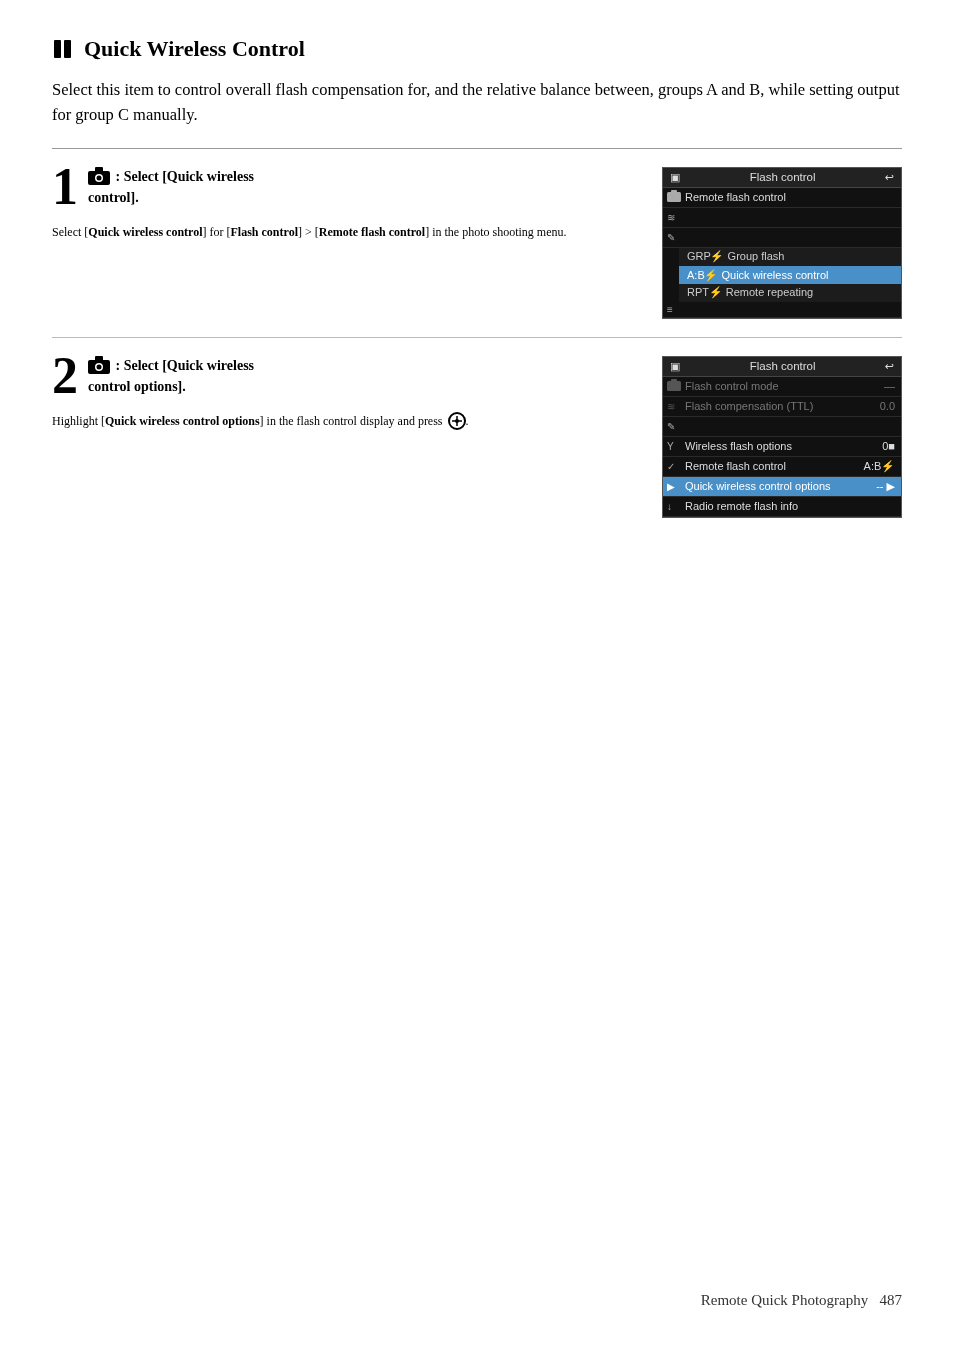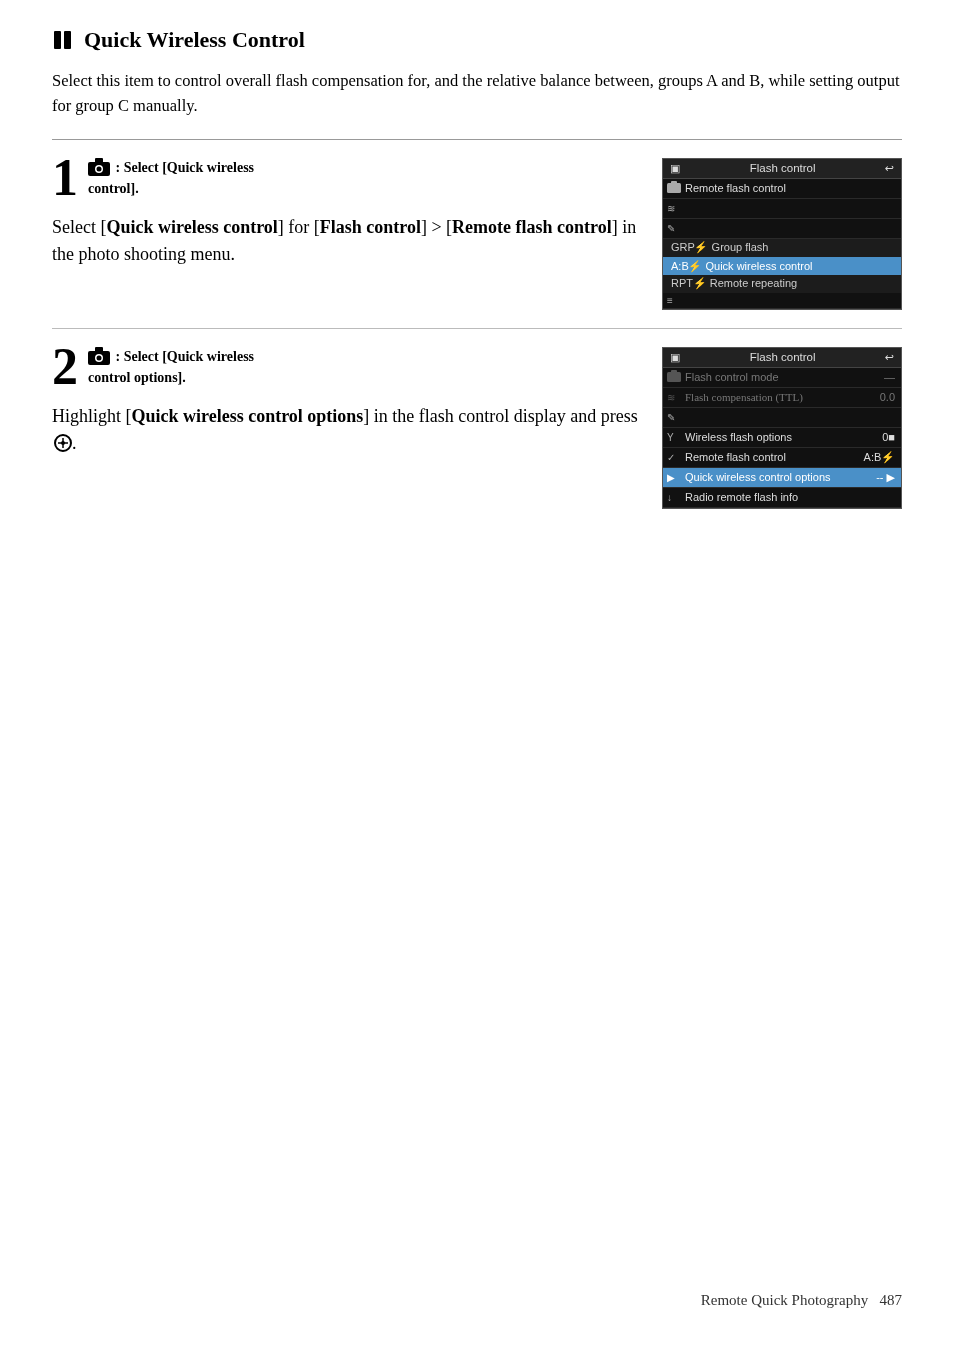--- a/index.html
+++ b/index.html
@@ -6,21 +6,21 @@
     body {
       width: 954px;
       min-height: 1345px;
       background: #ffffff;
       font-family: 'Times New Roman', Times, serif;
       color: #000;
       position: relative;
     }
 
     .page-content {
-      padding: 27px 52px 60px 52px;
+      padding: 36px 52px 60px 52px;
     }
 
     
     .section-heading {
       font-size: 22px;
       font-weight: bold;
       margin-bottom: 16px;
       display: flex;
       align-items: center;
       gap: 8px;
@@ -91,21 +91,21 @@
       line-height: 1.25;
     }
 
     .step-camera-icon {
       display: inline-block;
       vertical-align: middle;
       margin-right: 2px;
     }
 
     .step-body {
-      font-size: 18px;
+      font-size: 12px;
       line-height: 1.5;
       margin-left: 0;
     }
 
     
     .menu-screenshot {
       border: 1px solid #555;
       background: #111;
       color: #fff;
       font-family: Arial, sans-serif;
@@ -166,20 +166,21 @@
     }
 
     .menu-row.highlighted .menu-row-label,
     .menu-row.highlighted .menu-row-value {
       color: #fff;
     }
 
     
     .submenu-block {
       background: #1c1c1c;
+      margin-left: 16px;
     }
 
     .submenu-item {
       padding: 2px 6px 2px 8px;
       font-size: 11px;
       color: #ccc;
       min-height: 18px;
       display: flex;
       align-items: center;
     }
@@ -338,21 +339,21 @@
               <rect x="4" y="0" width="6" height="3" rx="1"></rect>
               <circle cx="7" cy="7" r="2.5" fill="none" stroke="#555" stroke-width="1"></circle>
             </svg>
           </span>
           <span class="menu-row-label grayed" style="color:#777;">Flash control mode</span>
           <span class="menu-row-value" style="color:#777;">—</span>
         </div>
 
         <div class="menu-row">
           <span class="menu-row-icon" style="color:#555;">≋</span>
-          <span class="menu-row-label" style="color:#777;font-family:Liberation Serif, serif;">Flash compensation (TTL)</span>
+          <span class="menu-row-label" style="color:#777;">Flash compensation (TTL)</span>
           <span class="menu-row-value" style="color:#777;">0.0</span>
         </div>
 
         <div class="menu-row">
           <span class="menu-row-icon" style="color:#aaa;">✎</span>
           <span class="menu-row-label"></span>
         </div>
 
         <div class="menu-row">
           <span class="menu-row-icon" style="color:#aaa; font-size:10px;">Y</span>

